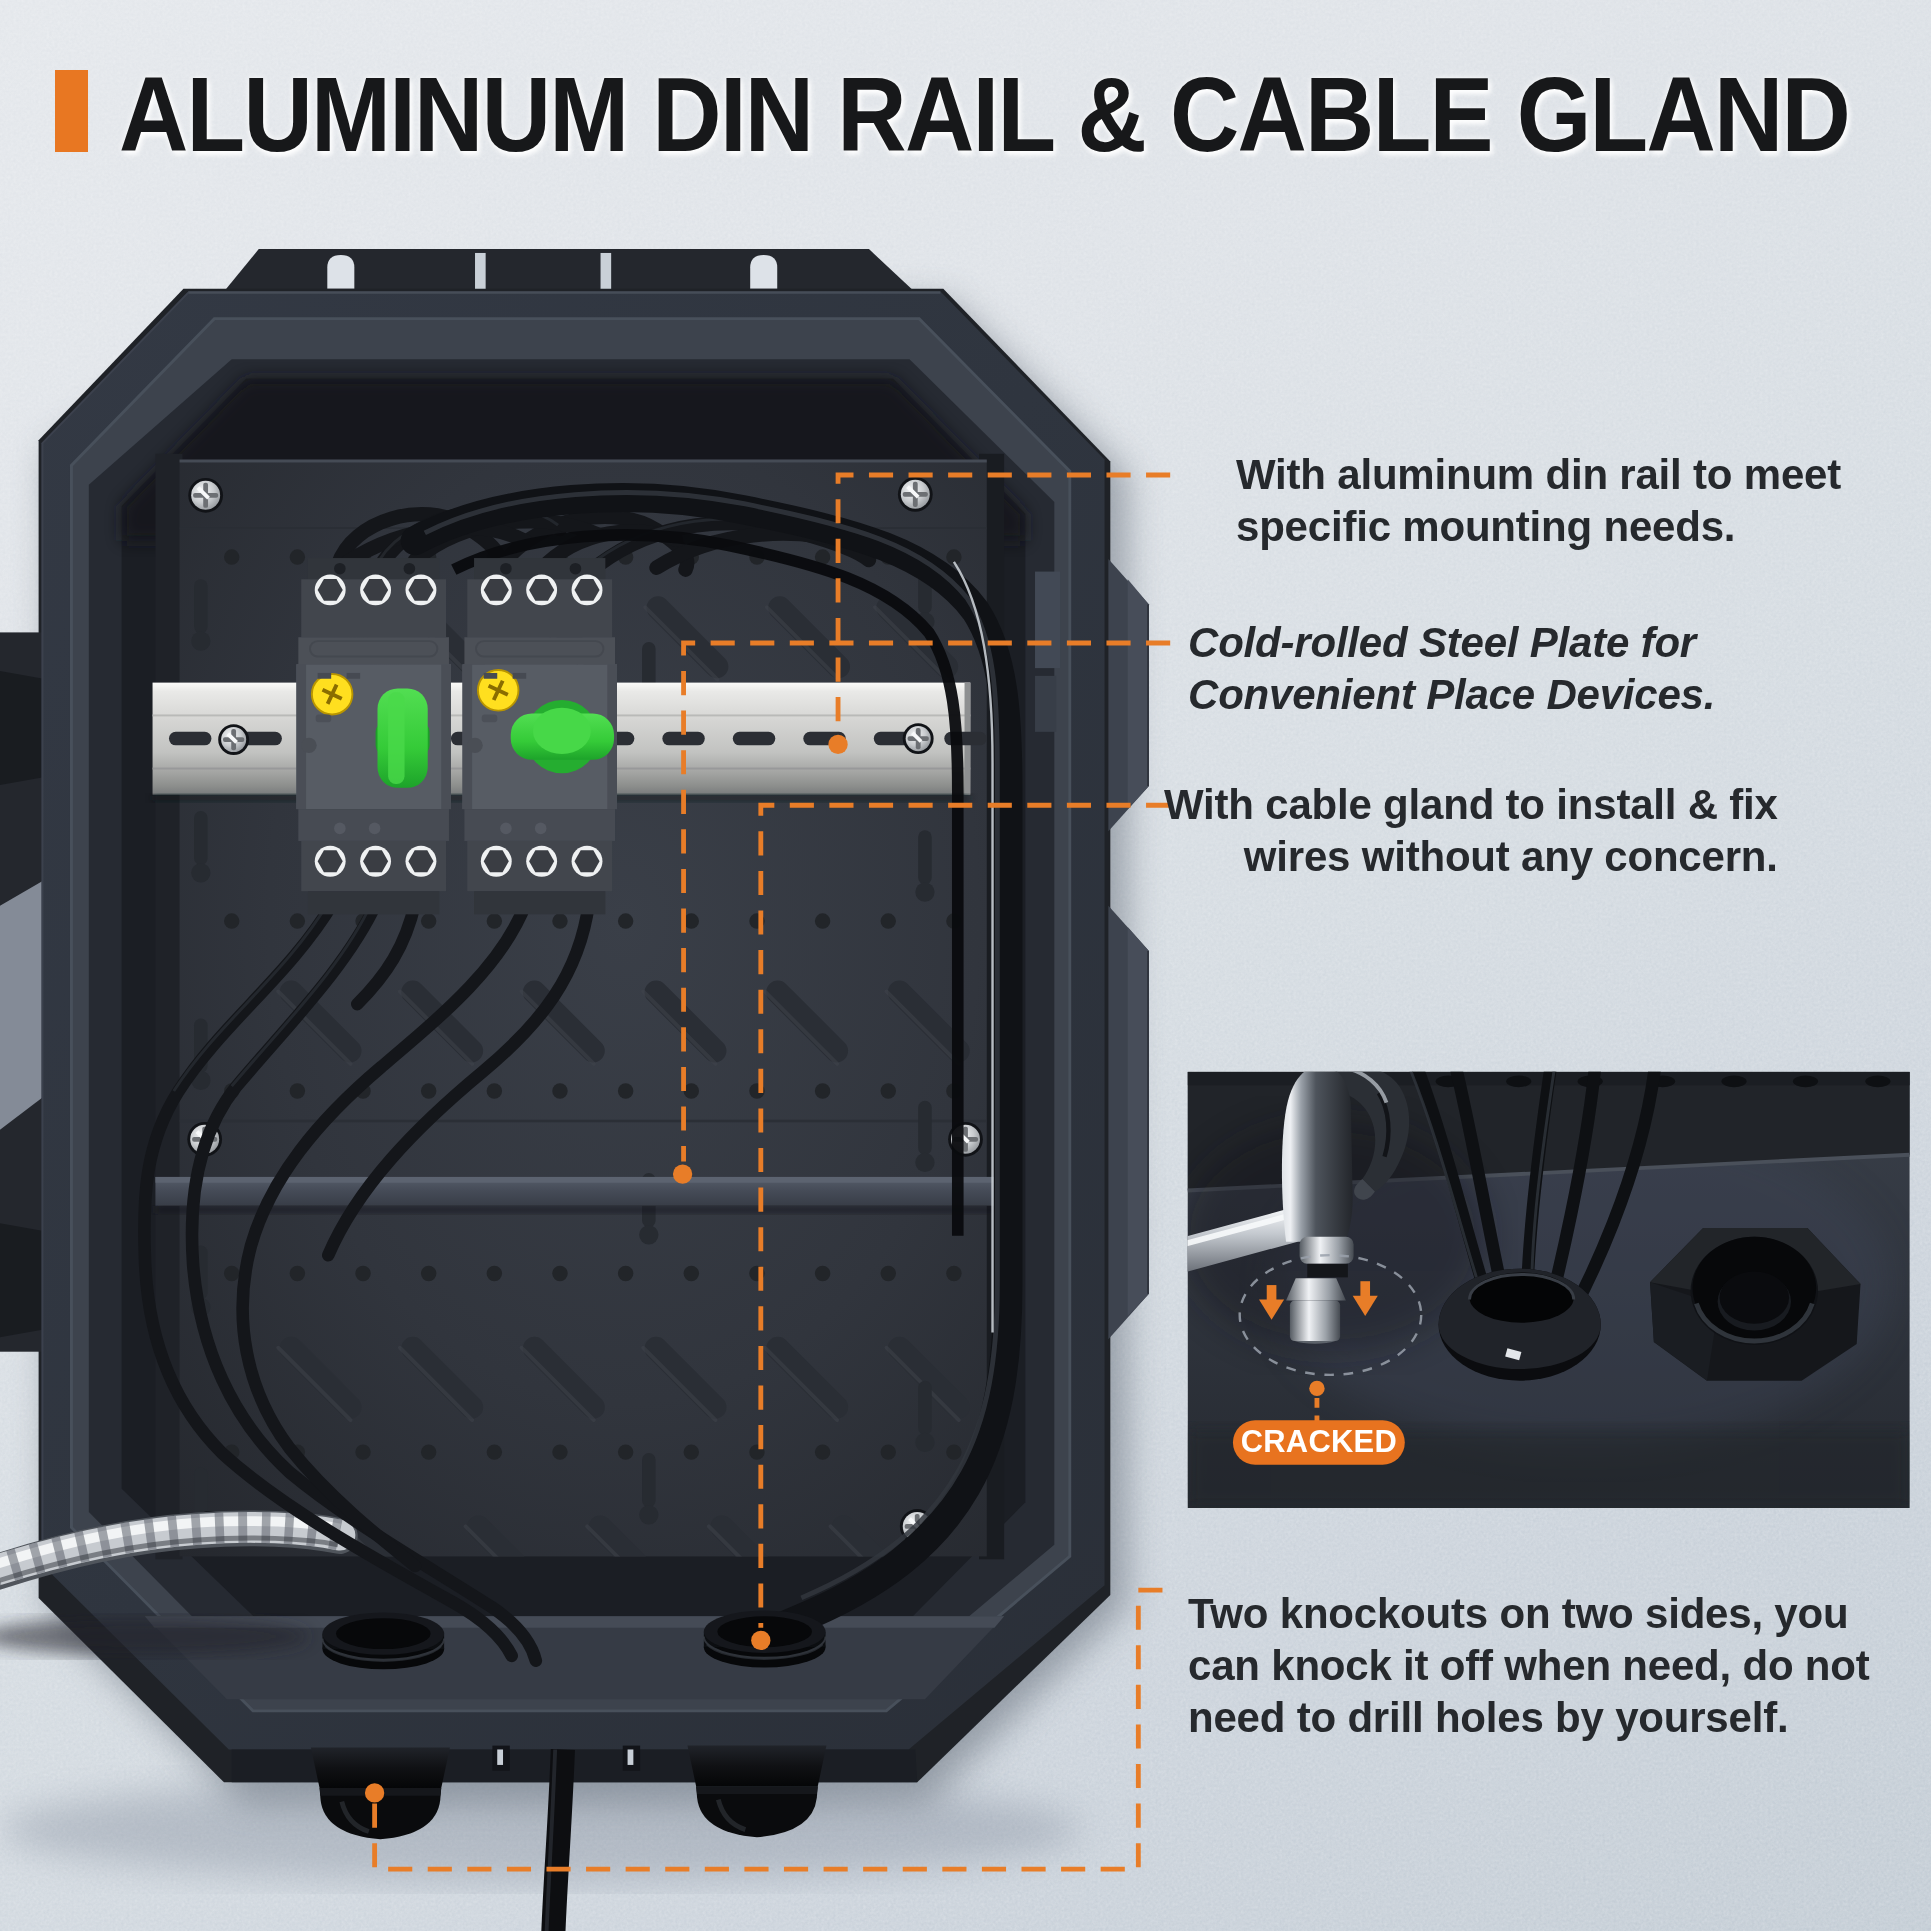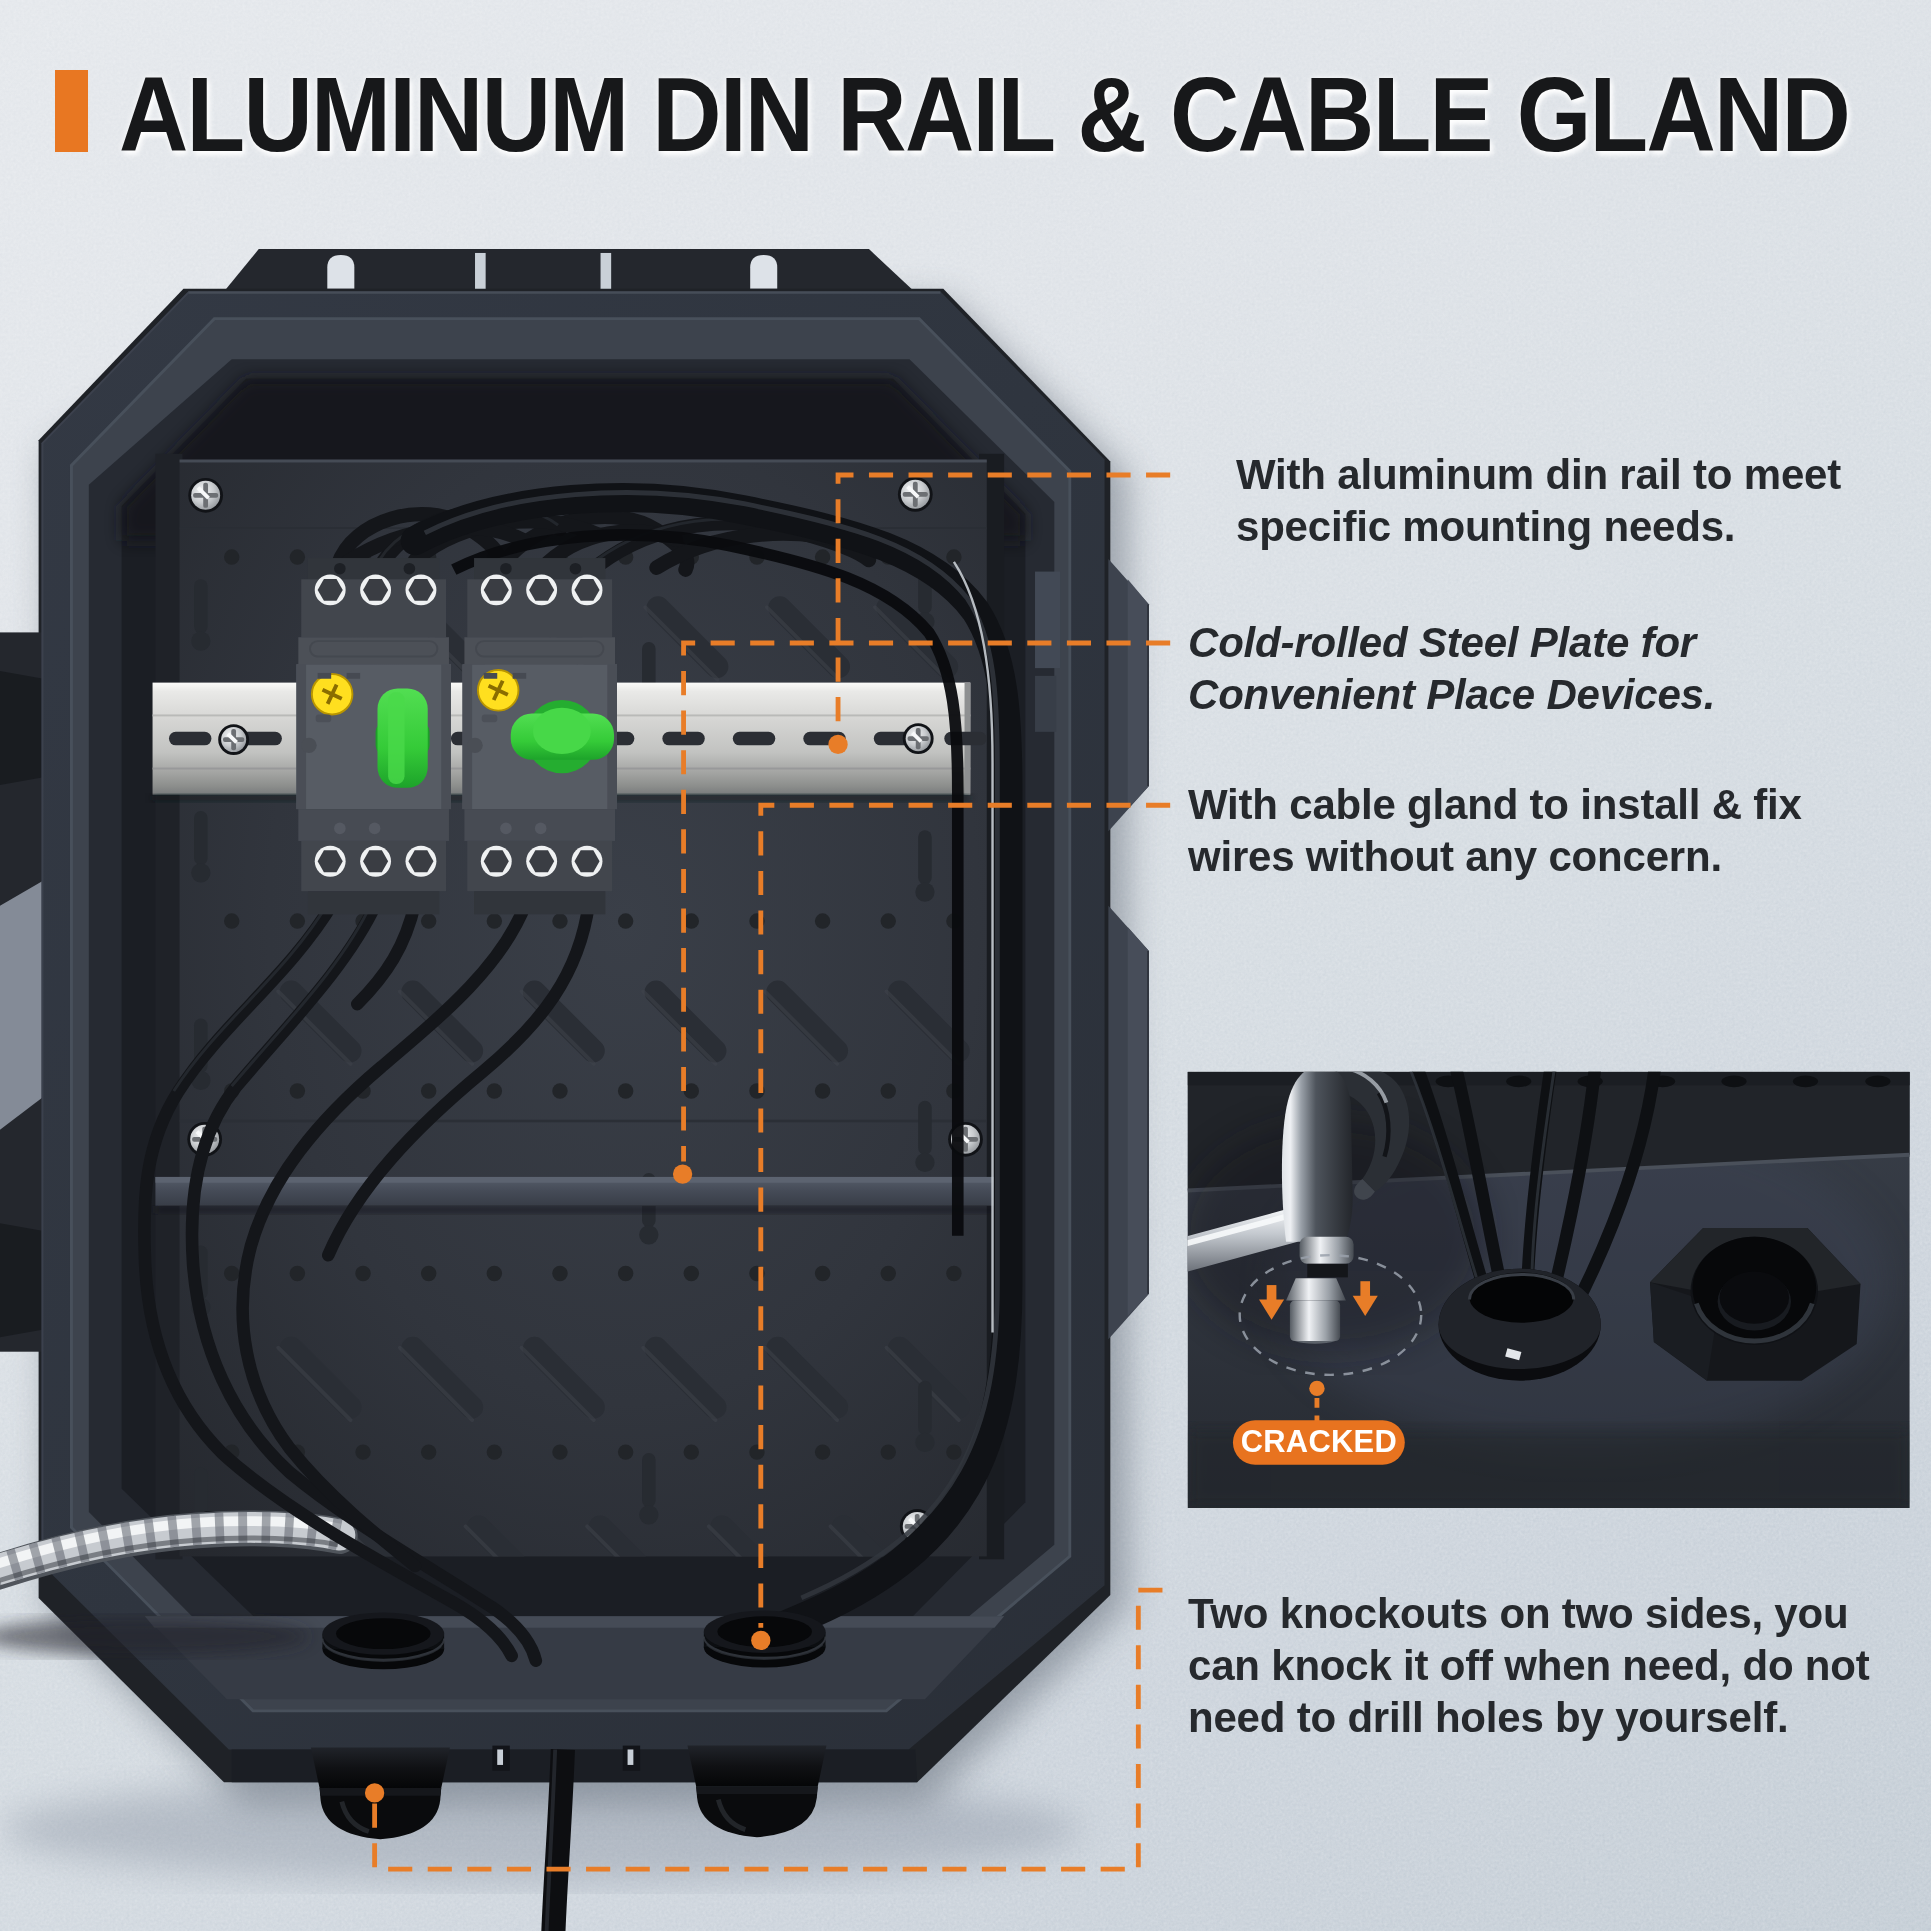--- a/index.html
+++ b/index.html
@@ -636,15 +636,15 @@
       <circle cx="1364" cy="1438" r="8" fill="#e87d28"></circle>
       <path d="M 1364 1448 L 1364 1472" stroke="#e87d28" stroke-width="5" stroke-dasharray="10 8" fill="none"></path>
       <rect x="1277" y="1471" width="178" height="46" rx="23" fill="#e8731f"></rect>
       <text x="1366" y="1504" font-family="Liberation Sans, sans-serif" font-weight="bold" font-size="32" fill="#ffffff" text-anchor="middle" letter-spacing="0.3">CRACKED</text>
     </g>
 </svg>
 <div id="tbar"></div>
 <div id="title">ALUMINUM DIN RAIL &amp; CABLE GLAND</div>
 <div class="cap" style="left:1188px;top:449px;margin-left:48px;">With aluminum din rail to meet<br>specific mounting needs.</div>
 <div class="cap" style="left:1188px;top:617px;font-style:italic;">Cold-rolled Steel Plate for<br>Convenient Place Devices.</div>
-<div class="cap" style="left:1188px;top:779px;">With cable gland to install &amp; fix<br>wires without any concern.</div>
+<div class="cap" style="left:1164px;top:779px;text-align:right;">With cable gland to install &amp; fix<br>wires without any concern.</div>
 <div class="cap" style="left:1188px;top:1564px;margin-top:24px;">Two knockouts on two sides, you<br>can knock it off when need, do not<br>need to drill holes by yourself.</div>
 
 
 </body></html>

